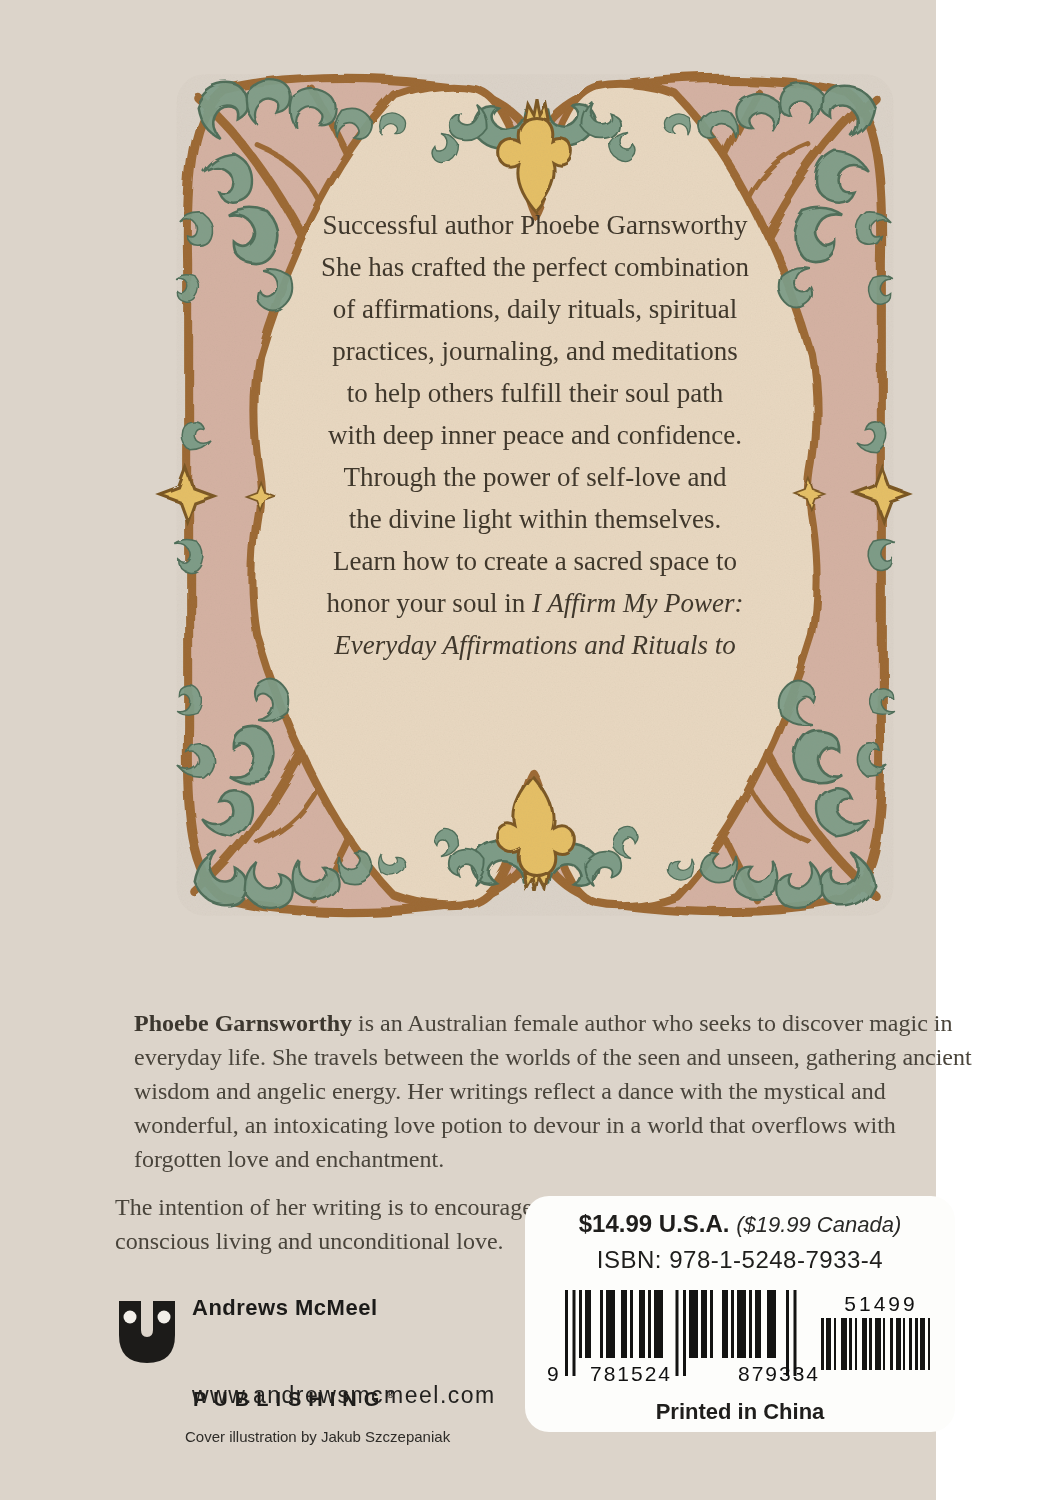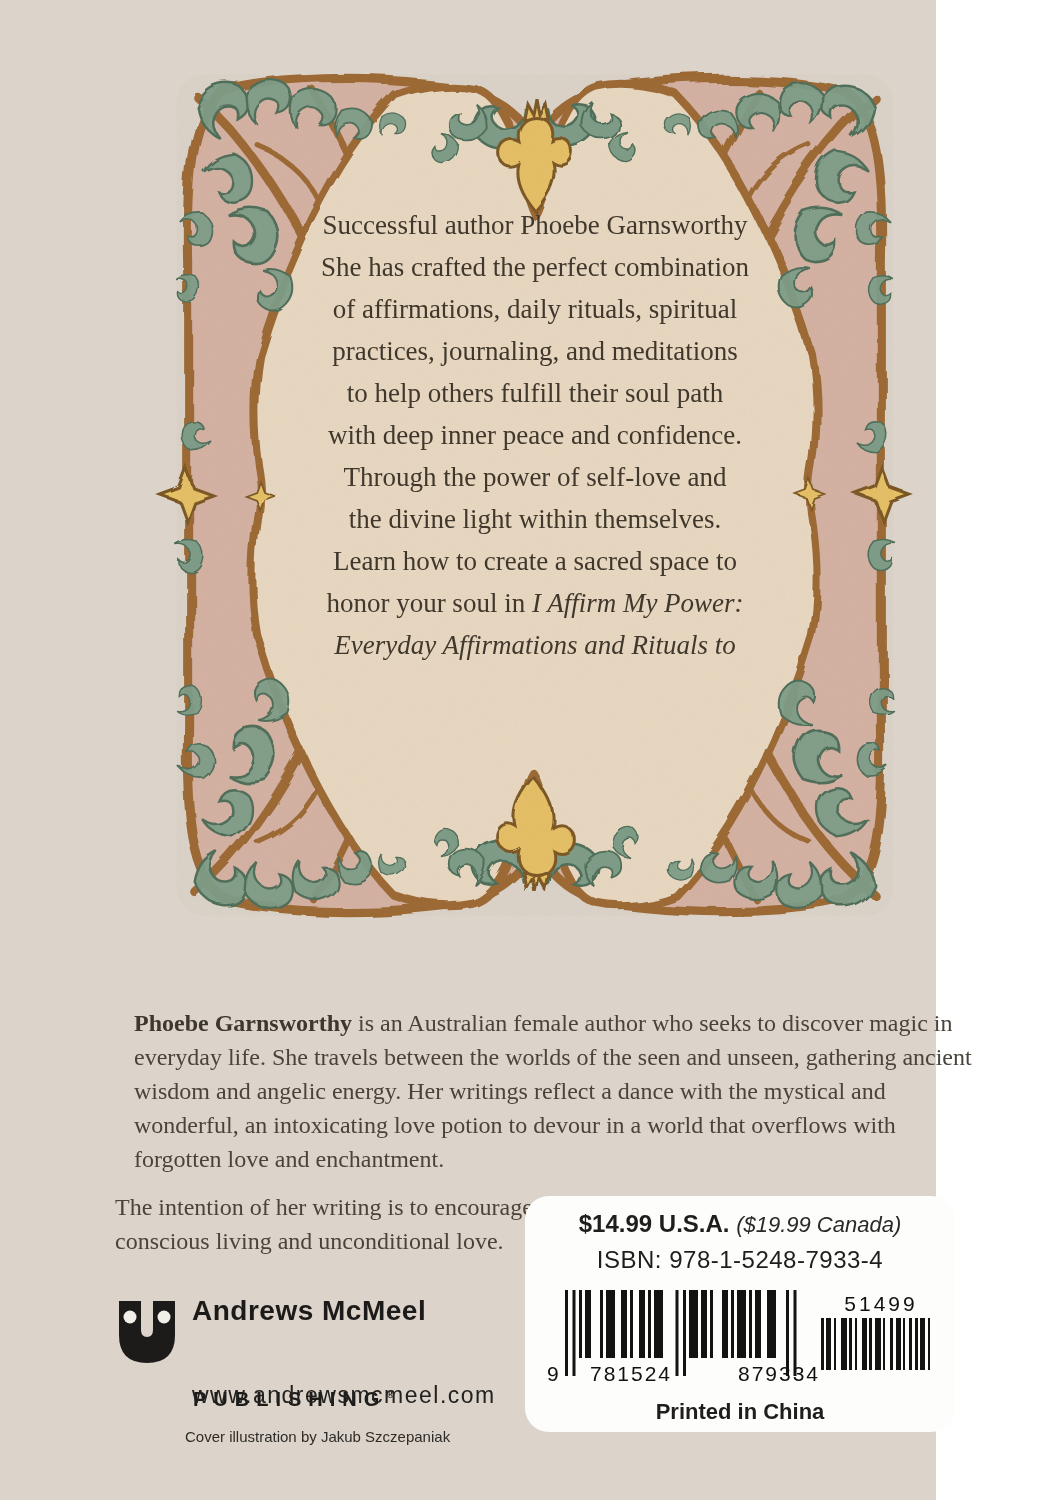--- a/index.html
+++ b/index.html
@@ -15,21 +15,21 @@
   .blurb .it{font-style:italic;}
   
   .bio1{position:absolute;left:115px;top:982px;width:850px;font-size:24px;line-height:34px;
         color:var(--bio-ink,#49443b);margin-left:19px;}
   .bio1 b{font-weight:700;color:#3c372f;}
   .bio2{position:absolute;left:115px;top:1166px;width:440px;font-size:24px;line-height:34px;
         color:var(--bio-ink,#49443b);}
   
   .logo-glyph{position:absolute;left:115px;top:1297px;width:64px;height:70px;}
   .pub-name{position:absolute;left:192px;top:1295px;font-family:"Liberation Sans",sans-serif;
-            font-weight:700;font-size:28px;color:var(--black,#1c1b19);letter-spacing:.5px;}
+            font-weight:700;font-size:22px;color:var(--black,#1c1b19);letter-spacing:.5px;}
   .pub-imprint{position:absolute;left:193px;top:1388px;font-family:"Liberation Sans",sans-serif;
             font-weight:700;font-size:20px;color:var(--black,#1c1b19);letter-spacing:7px;}
   .pub-imprint sup{font-size:11px;letter-spacing:0;vertical-align:8px;}
   .pub-site{position:absolute;left:192px;top:1382px;font-family:"Liberation Sans",sans-serif;
             font-size:23px;color:#22211f;letter-spacing:1.5px;}
   .cover-credit{position:absolute;left:185px;top:1428px;font-family:Liberation Sans, sans-serif;
             font-size:15px;color:#2e2c28;}
   
   .price-box{position:absolute;left:525px;top:1196px;width:430px;height:236px;background:#fdfdfb;
              border-radius:24px;font-family:"Liberation Sans",sans-serif;color:#1f1e1c;}

